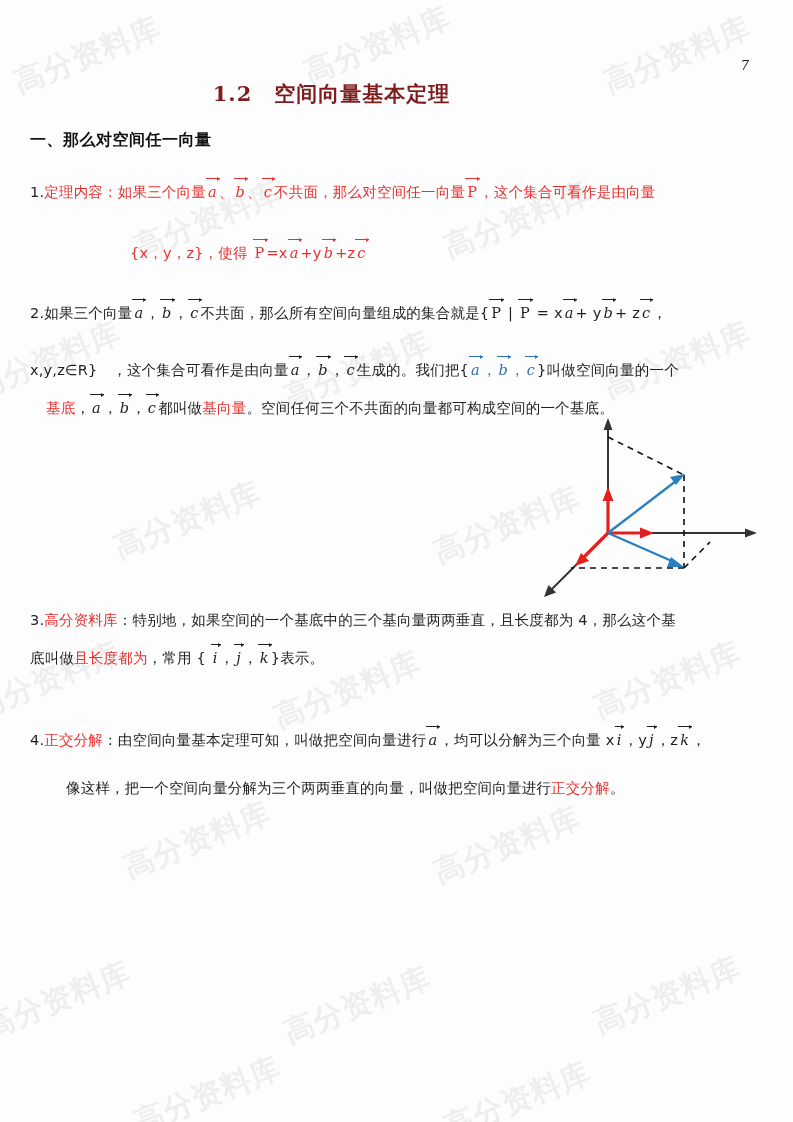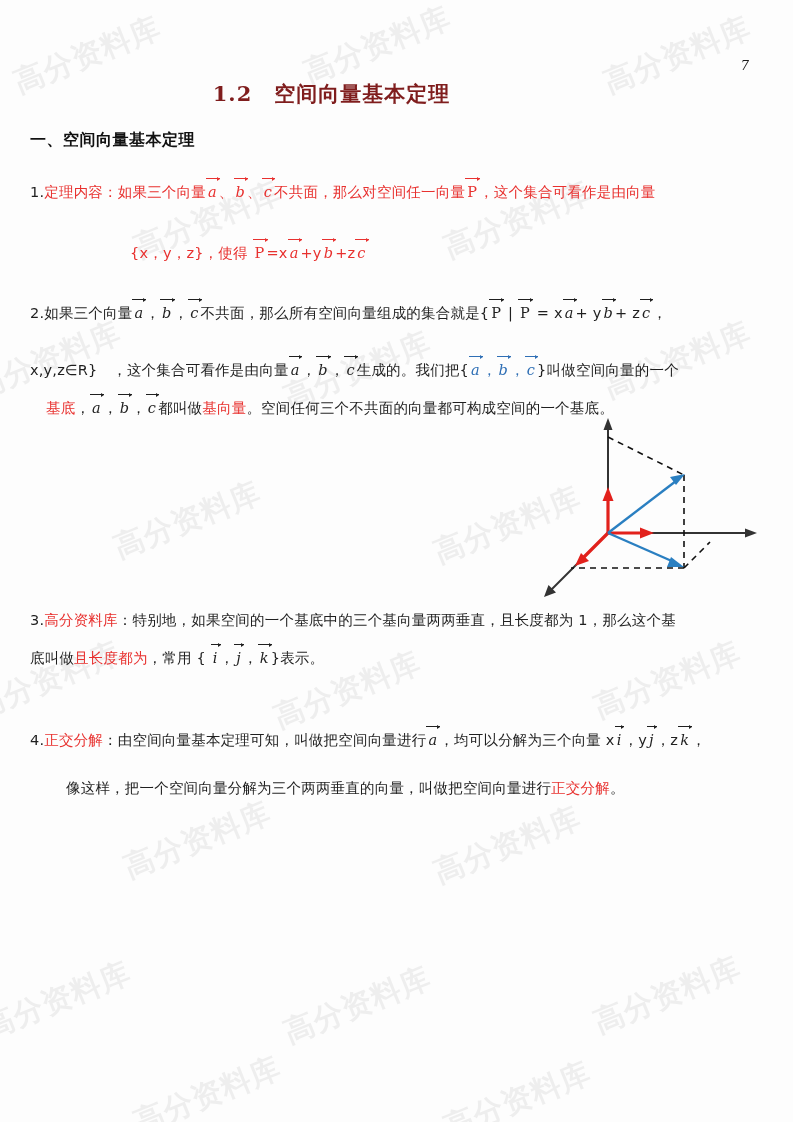--- a/index.html
+++ b/index.html
@@ -157,21 +157,21 @@
     <div class="wm" style="left:280px; top:985px;">高分资料库</div>
     <div class="wm" style="left:590px; top:975px;">高分资料库</div>
     <div class="wm" style="left:130px; top:1075px;">高分资料库</div>
     <div class="wm" style="left:440px; top:1080px;">高分资料库</div>
   </div>
 
   <div class="content">
 
     <div class="page-num">7</div>
     <div class="doc-title">1.2　空间向量基本定理</div>
-    <div class="sec-head">一、空间向量基本定理</div>
+    <div class="sec-head">一、那么对空间任一向量</div>
 
     <div class="ln" style="top:182px;"><span class="blk">1.</span><span class="red">定理内容：如果三个向量</span><span class="red vec vec-it">a</span><span class="red">、</span><span class="red vec vec-it">b</span><span class="red">、</span><span class="red vec vec-it">c</span><span class="red">不共面，那么对空间任一向量</span><span class="red vec">P</span><span class="red">，这个集合可看作是由向量</span></div>
 
     <div class="ln" style="top:243px; left:130px;"><span class="red">{x，y，z}，使得</span>&nbsp;<span class="red vec">P</span><span class="red">=x</span><span class="red vec vec-it">a</span><span class="red">+y</span><span class="red vec vec-it">b</span><span class="red">+z</span><span class="red vec vec-it">c</span></div>
 
     <div class="ln" style="top:303px;"><span>2.</span><span>如果三个向量</span><span class="vec vec-it">a</span><span>，</span><span class="vec vec-it">b</span><span>，</span><span class="vec vec-it">c</span><span>不共面，那么所有空间向量组成的集合就是{</span><span class="vec">P</span>&nbsp;<span>|</span>&nbsp;<span class="vec">P</span>&nbsp;<span>= x</span><span class="vec vec-it">a</span><span>+ y</span><span class="vec vec-it">b</span><span>+ z</span><span class="vec vec-it">c</span><span>，</span></div>
 
     <div class="ln" style="top:360px;"><span>x,y,z∈R}　，这个集合可看作是由向量</span><span class="vec vec-it">a</span><span>，</span><span class="vec vec-it">b</span><span>，</span><span class="vec vec-it">c</span><span>生成的。我们把{</span><span class="blue vec vec-it">a</span><span class="blue">，</span><span class="blue vec vec-it">b</span><span class="blue">，</span><span class="blue vec vec-it">c</span><span>}叫做空间向量的一个</span></div>
 
     <div class="ln" style="top:398px;margin-left:16px;"><span class="red">基底</span><span>，</span><span class="vec vec-it">a</span><span>，</span><span class="vec vec-it">b</span><span>，</span><span class="vec vec-it">c</span><span>都叫做</span><span class="red">基向量</span><span>。空间任何三个不共面的向量都可构成空间的一个基底。</span></div>
@@ -218,21 +218,21 @@
           <line x1="75" y1="118" x2="143" y2="66" stroke="#2a7fc1" stroke-width="2.4"></line>
           <polygon points="152,59 137,62 143,70" fill="#2a7fc1"></polygon>
         </g>
         <g>
           <line x1="75" y1="118" x2="141" y2="147" stroke="#2a7fc1" stroke-width="2.4"></line>
           <polygon points="151,152 138,142 134,152" fill="#2a7fc1"></polygon>
         </g>
       </svg>
     </div>
 
-    <div class="ln" style="top:610px;"><span>3.</span><span class="red">高分资料库</span><span>：特别地，如果空间的一个基底中的三个基向量两两垂直，且长度都为 1，那么这个基</span></div>
+    <div class="ln" style="top:610px;"><span>3.</span><span class="red">高分资料库</span><span>：特别地，如果空间的一个基底中的三个基向量两两垂直，且长度都为 4，那么这个基</span></div>
 
     <div class="ln" style="top:648px;"><span>底叫做</span><span class="red">且长度都为</span><span>，常用 {</span>&nbsp;<span class="vec vec-it">i</span><span>，</span><span class="vec vec-it">j</span><span>，</span><span class="vec vec-it">k</span><span>}表示。</span></div>
 
     <div class="ln" style="top:730px;"><span>4.</span><span class="red">正交分解</span><span>：由空间向量基本定理可知，叫做把空间向量进行</span><span class="vec vec-it">a</span><span>，均可以分解为三个向量 x</span><span class="vec vec-it">i</span><span>，y</span><span class="vec vec-it">j</span><span>，z</span><span class="vec vec-it">k</span><span>，</span></div>
 
     <div class="ln" style="top:778px;margin-left:36px;"><span>像这样，把一个空间向量分解为三个两两垂直的向量，叫做把空间向量进行</span><span class="red">正交分解</span><span>。</span></div>
 
   </div>
 </div>
 

